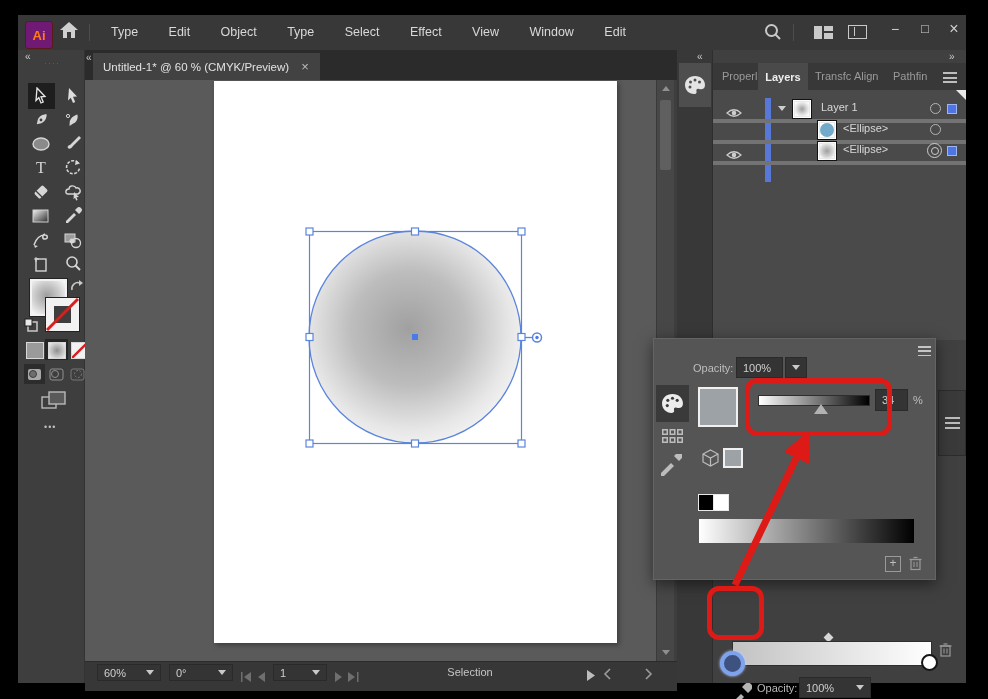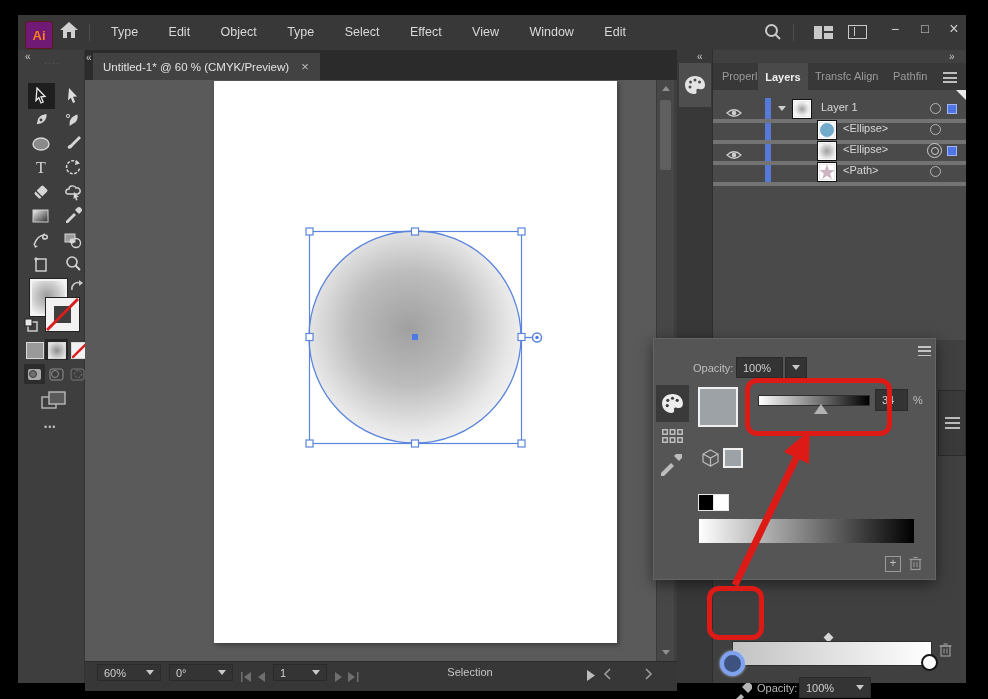--- a/index.html
+++ b/index.html
@@ -400,29 +400,20 @@
             </svg>
         </span>
         <span class="thumb" style="left:104px;top:1px;background:radial-gradient(circle at 50% 50%, #9f9f9f 0%, #d3d3d3 45%, #ffffff 75%);"></span>
         <span class="lbl">&lt;Ellipse&gt;</span>
         <span class="abs" style="left:214px;top:3px;width:13px;height:13px;border:1px solid #cdcdcd;border-radius:50%;">
           <span style="position:absolute;left:2.5px;top:2.5px;width:6px;height:6px;border:1px solid #cdcdcd;border-radius:50%;display:block;"></span>
         </span>
         <span class="selsq" style="left:234px;top:6px;"></span>
       </div>
 
-      <div class="lrow" style="top:71px;">
-        <span class="abs" style="left:10px;top:2px;width:22px;height:17px;"></span>
-        <span class="thumb" style="left:104px;top:1px;">
-          <span style="position:absolute;left:1px;top:1px;width:16px;height:16px;background:#cdb6c2;display:block;
-                       clip-path:polygon(50% 2%,63% 38%,98% 38%,70% 60%,80% 96%,50% 74%,20% 96%,30% 60%,2% 38%,37% 38%);"></span>
-        </span>
-        <span class="lbl">&lt;Path&gt;</span>
-        <span class="target" style="left:217px;top:5px;"></span>
-      </div>
     </div>
 
     <div class="abs" style="left:0;top:525px;width:253px;height:108px;">
       <div class="abs" style="left:112px;top:59px;width:7px;height:7px;background:#d6d6d6;transform:rotate(45deg);"></div>
       <div class="abs" style="left:19px;top:66px;width:198px;height:23px;border:1px solid #2e2e2e;
                   background:linear-gradient(to right,#c2c2c2,#ffffff);"></div>
       <div class="abs" style="left:7px;top:76px;width:17px;height:17px;border-radius:50%;border:4px solid #7ea2ee;background:#3d527f;box-shadow:0 0 3px #bcd0ff;"></div>
       <div class="abs" style="left:208px;top:79px;width:13px;height:13px;border-radius:50%;background:#ffffff;border:2px solid #161616;"></div>
       <div class="abs" style="left:226px;top:67px;">
         <svg width="13" height="15" viewBox="0 0 13 15">

